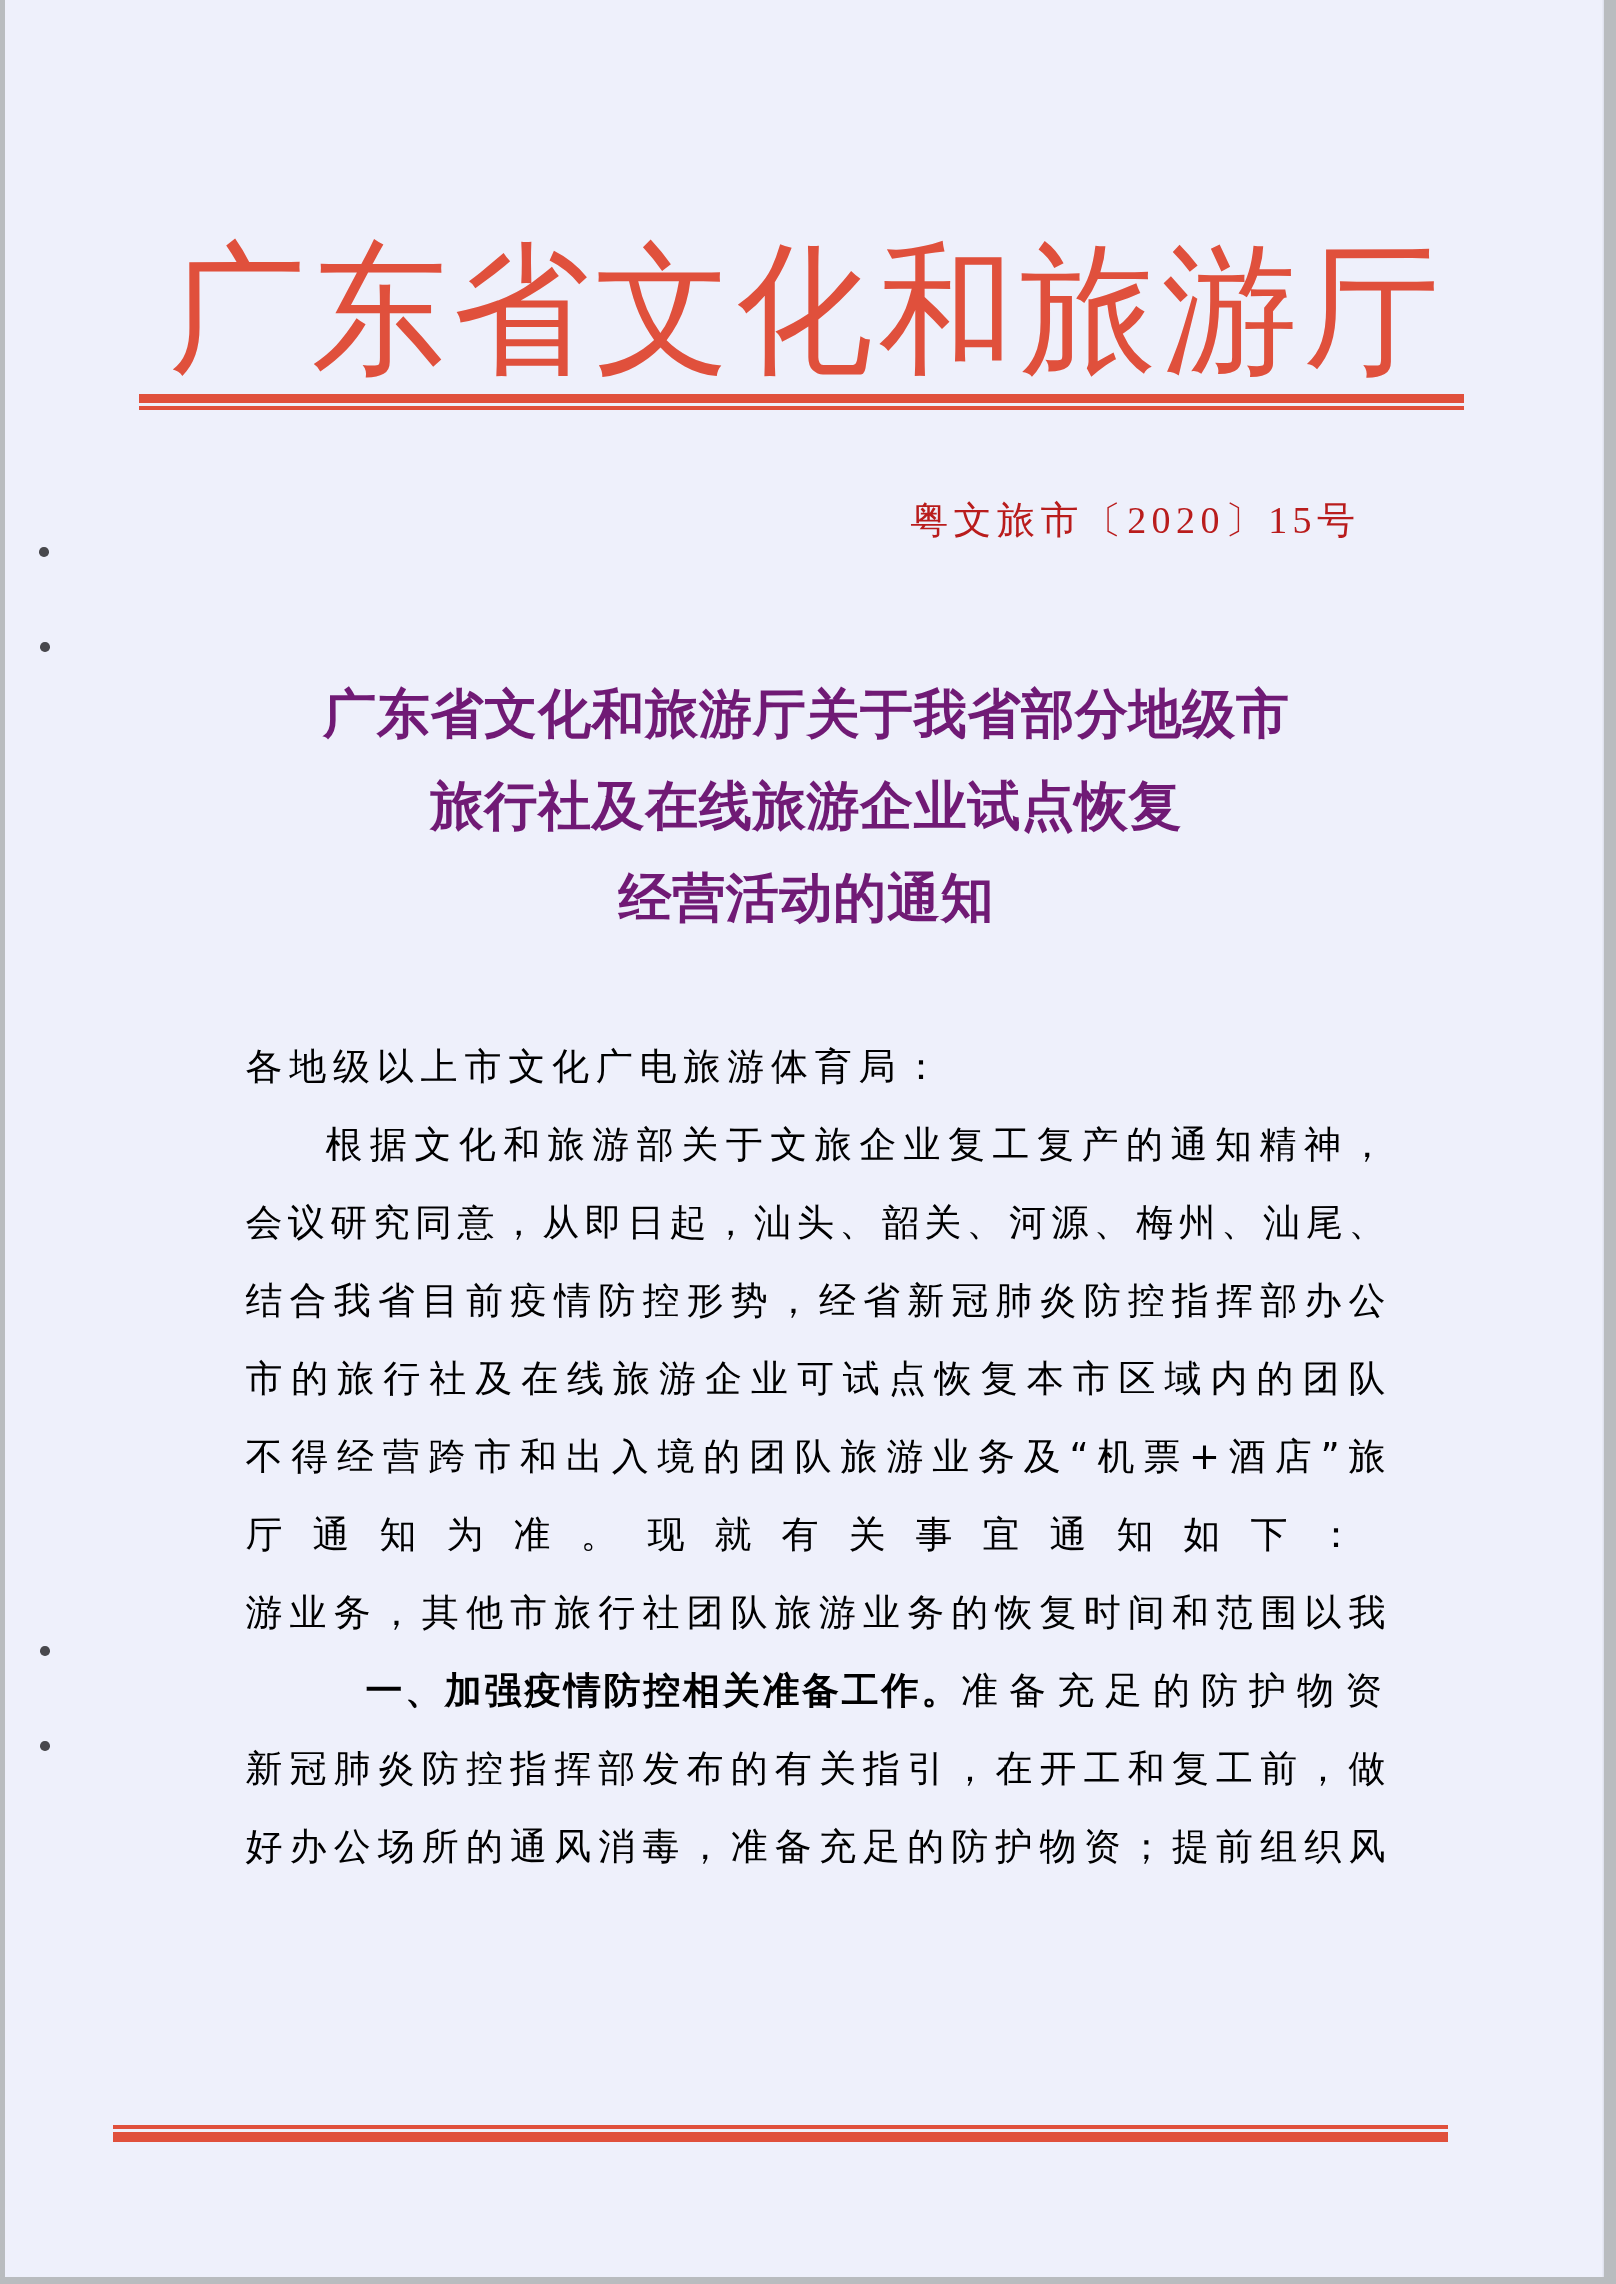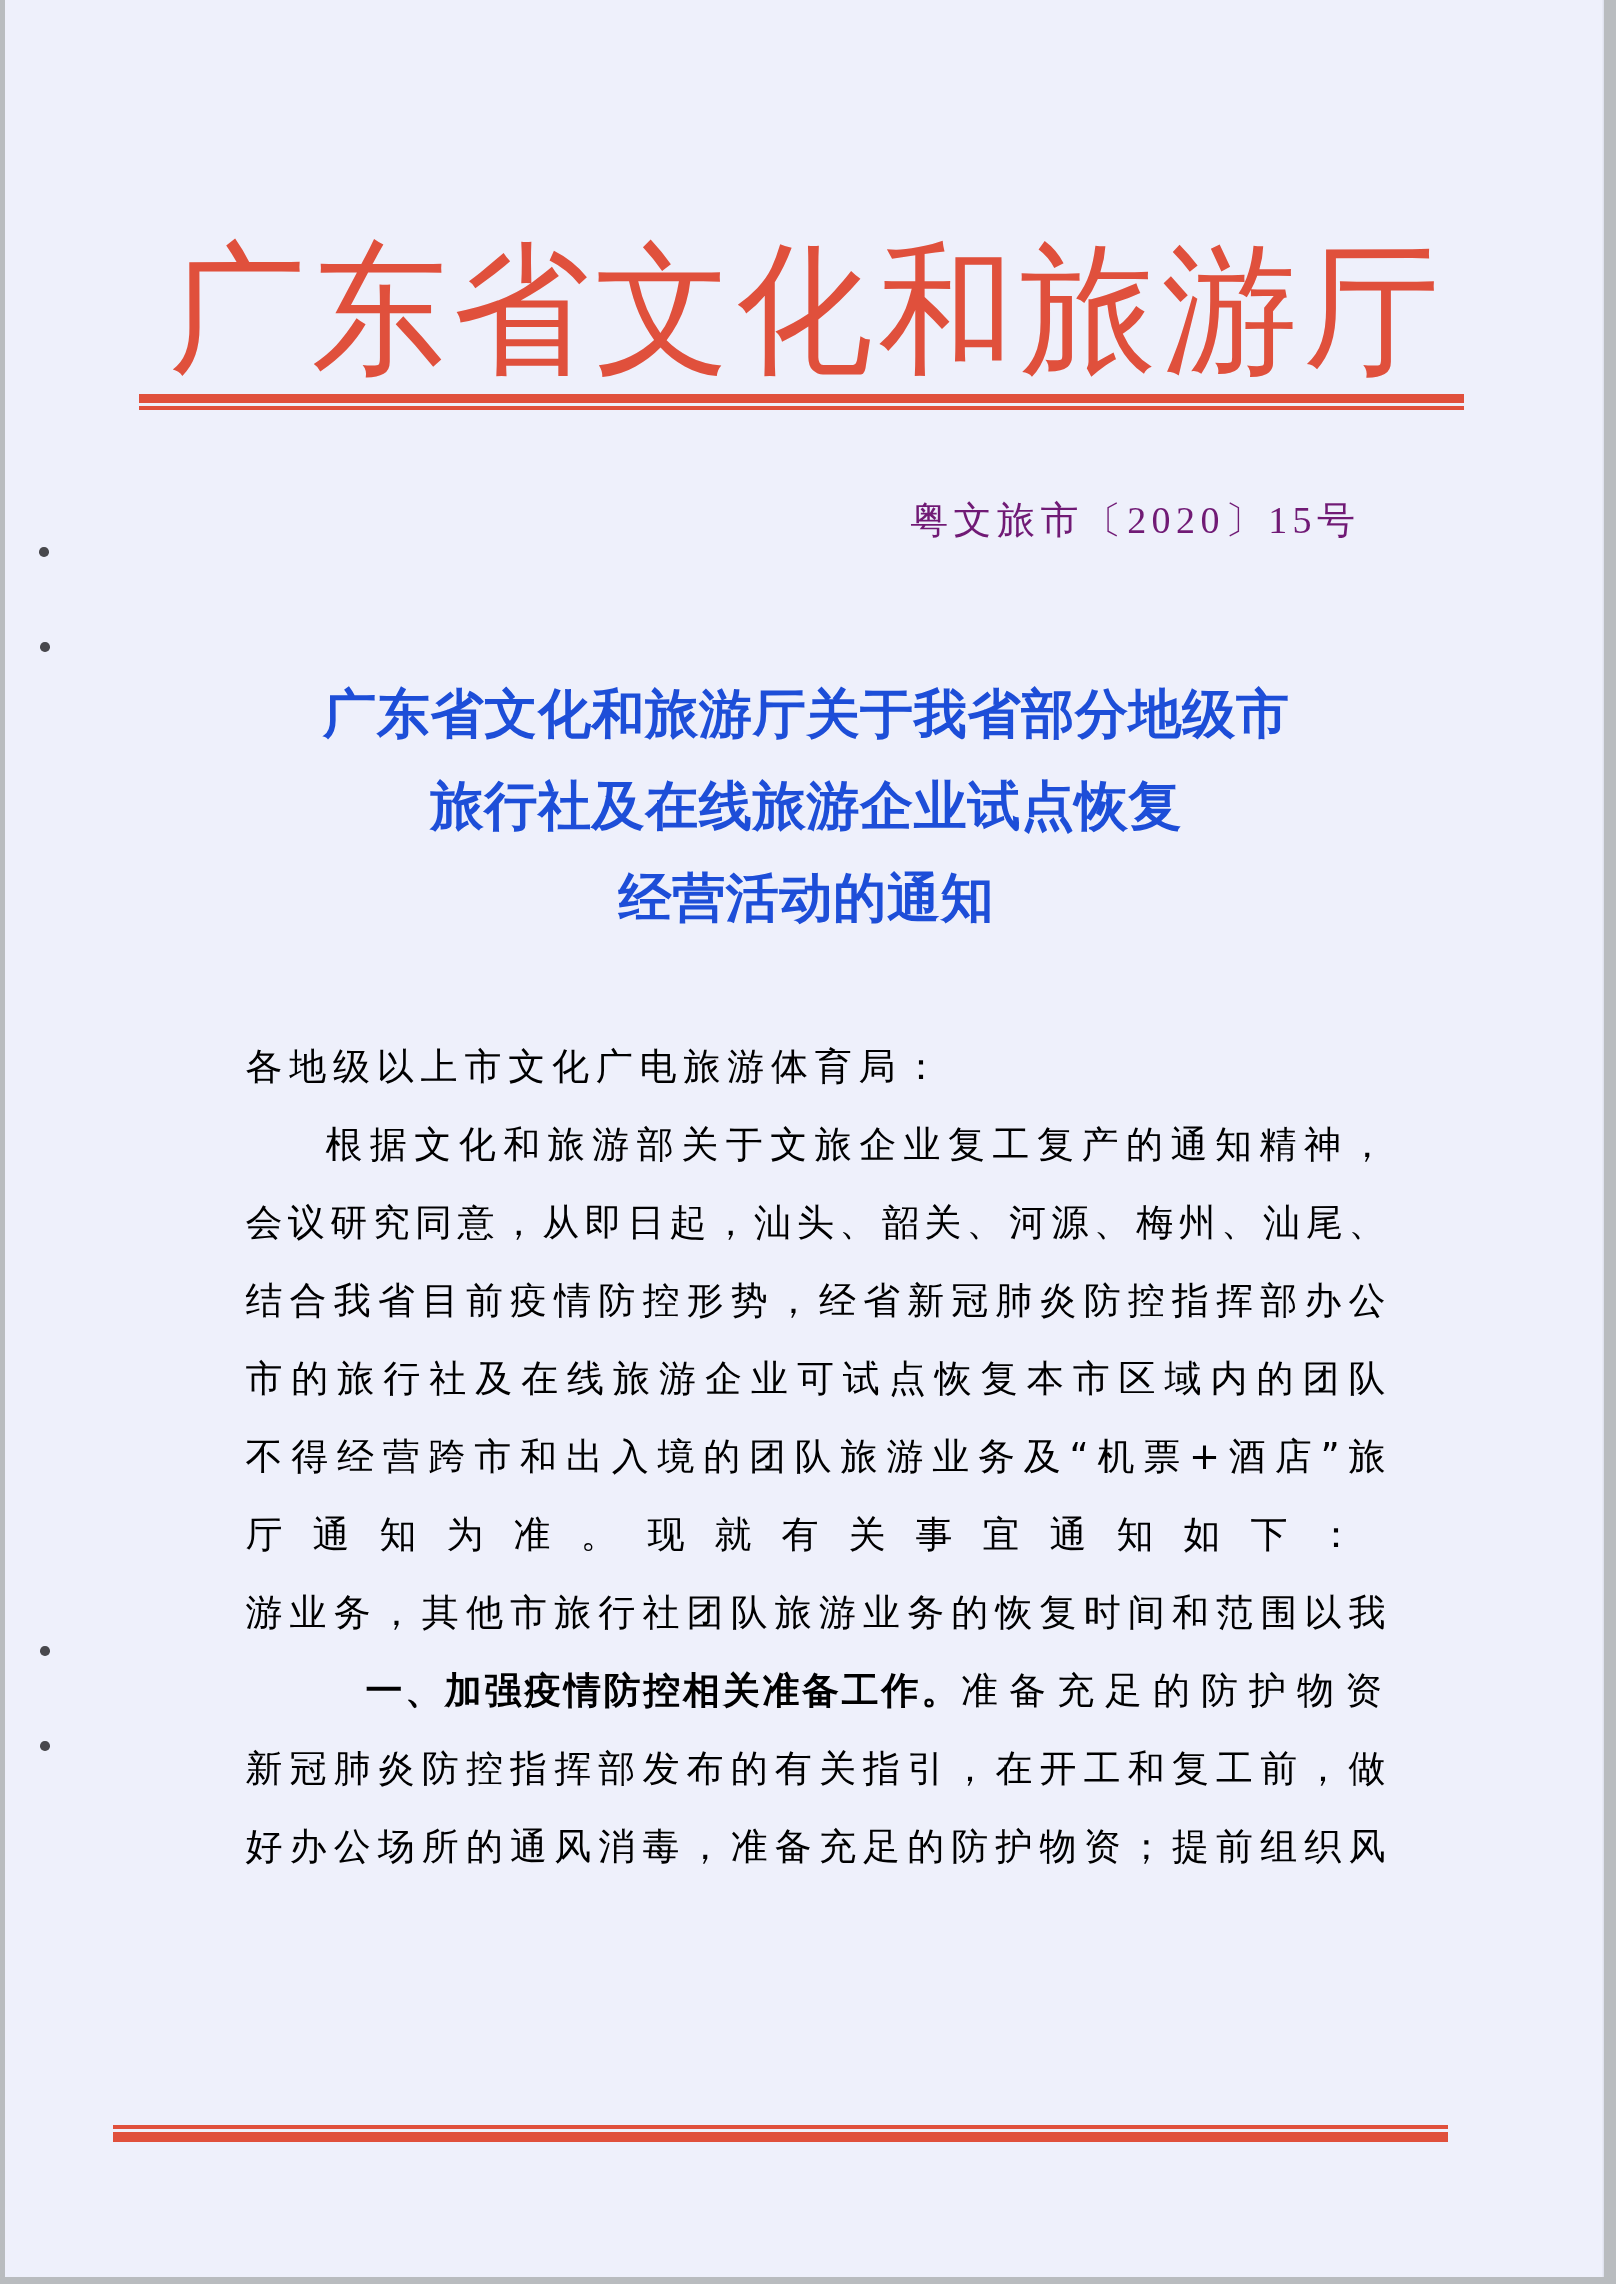--- a/index.html
+++ b/index.html
@@ -52,34 +52,34 @@
       text-align: center;
     }
     .rule {
       position: absolute;
       background: #e0503c;
     }
     .doc-number {
       position: absolute;
       right: 244px;
       top: 493px;
-      color: #701a75;
+      color: #b91c1c;
       font-family: "Liberation Serif", "DejaVu Serif", serif;
       font-size: 38px;
       line-height: 54px;
       letter-spacing: 5.4px;
       white-space: nowrap;
     }
     .title {
       position: absolute;
       left: 136px;
       width: 1330px;
       top: 668px;
       text-align: center;
-      color: #1d4ed8;
+      color: #701a75;
       font-family: "DejaVu Sans", "Liberation Sans", sans-serif;
       font-weight: bold;
       font-size: 53px;
       line-height: 92px;
       letter-spacing: 0.7px;
     }
     .title div {
       white-space: nowrap;
     }
     .body-text {

